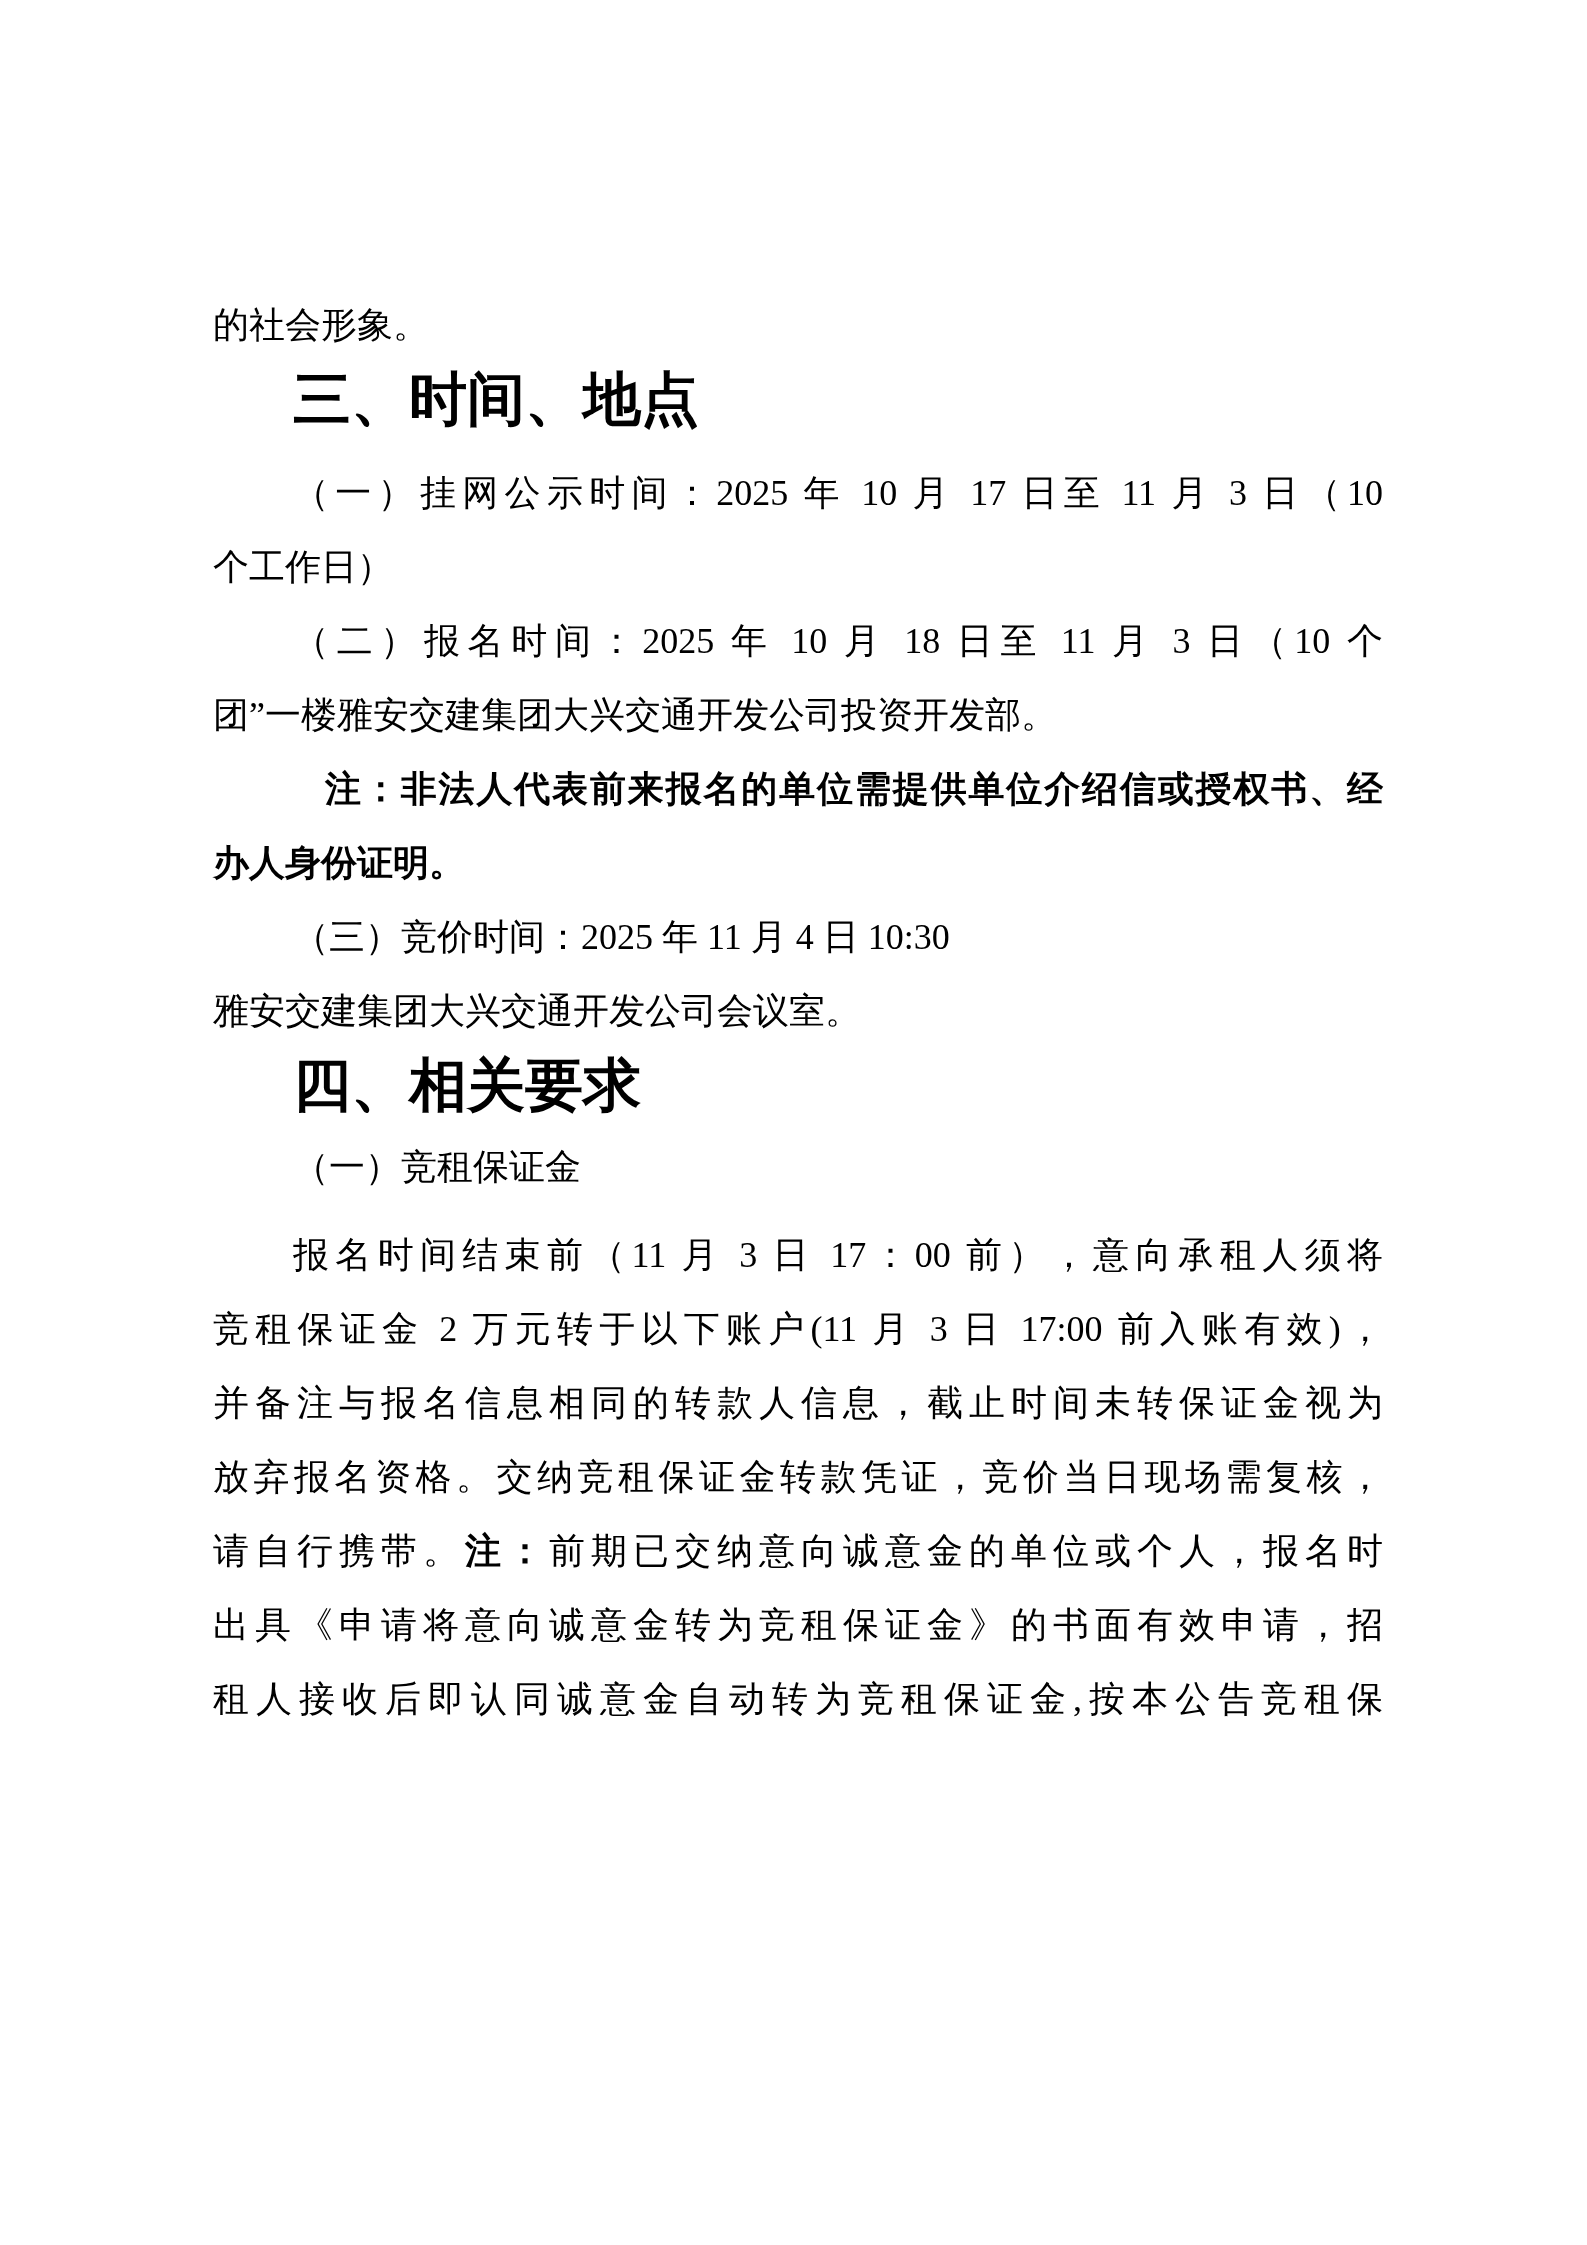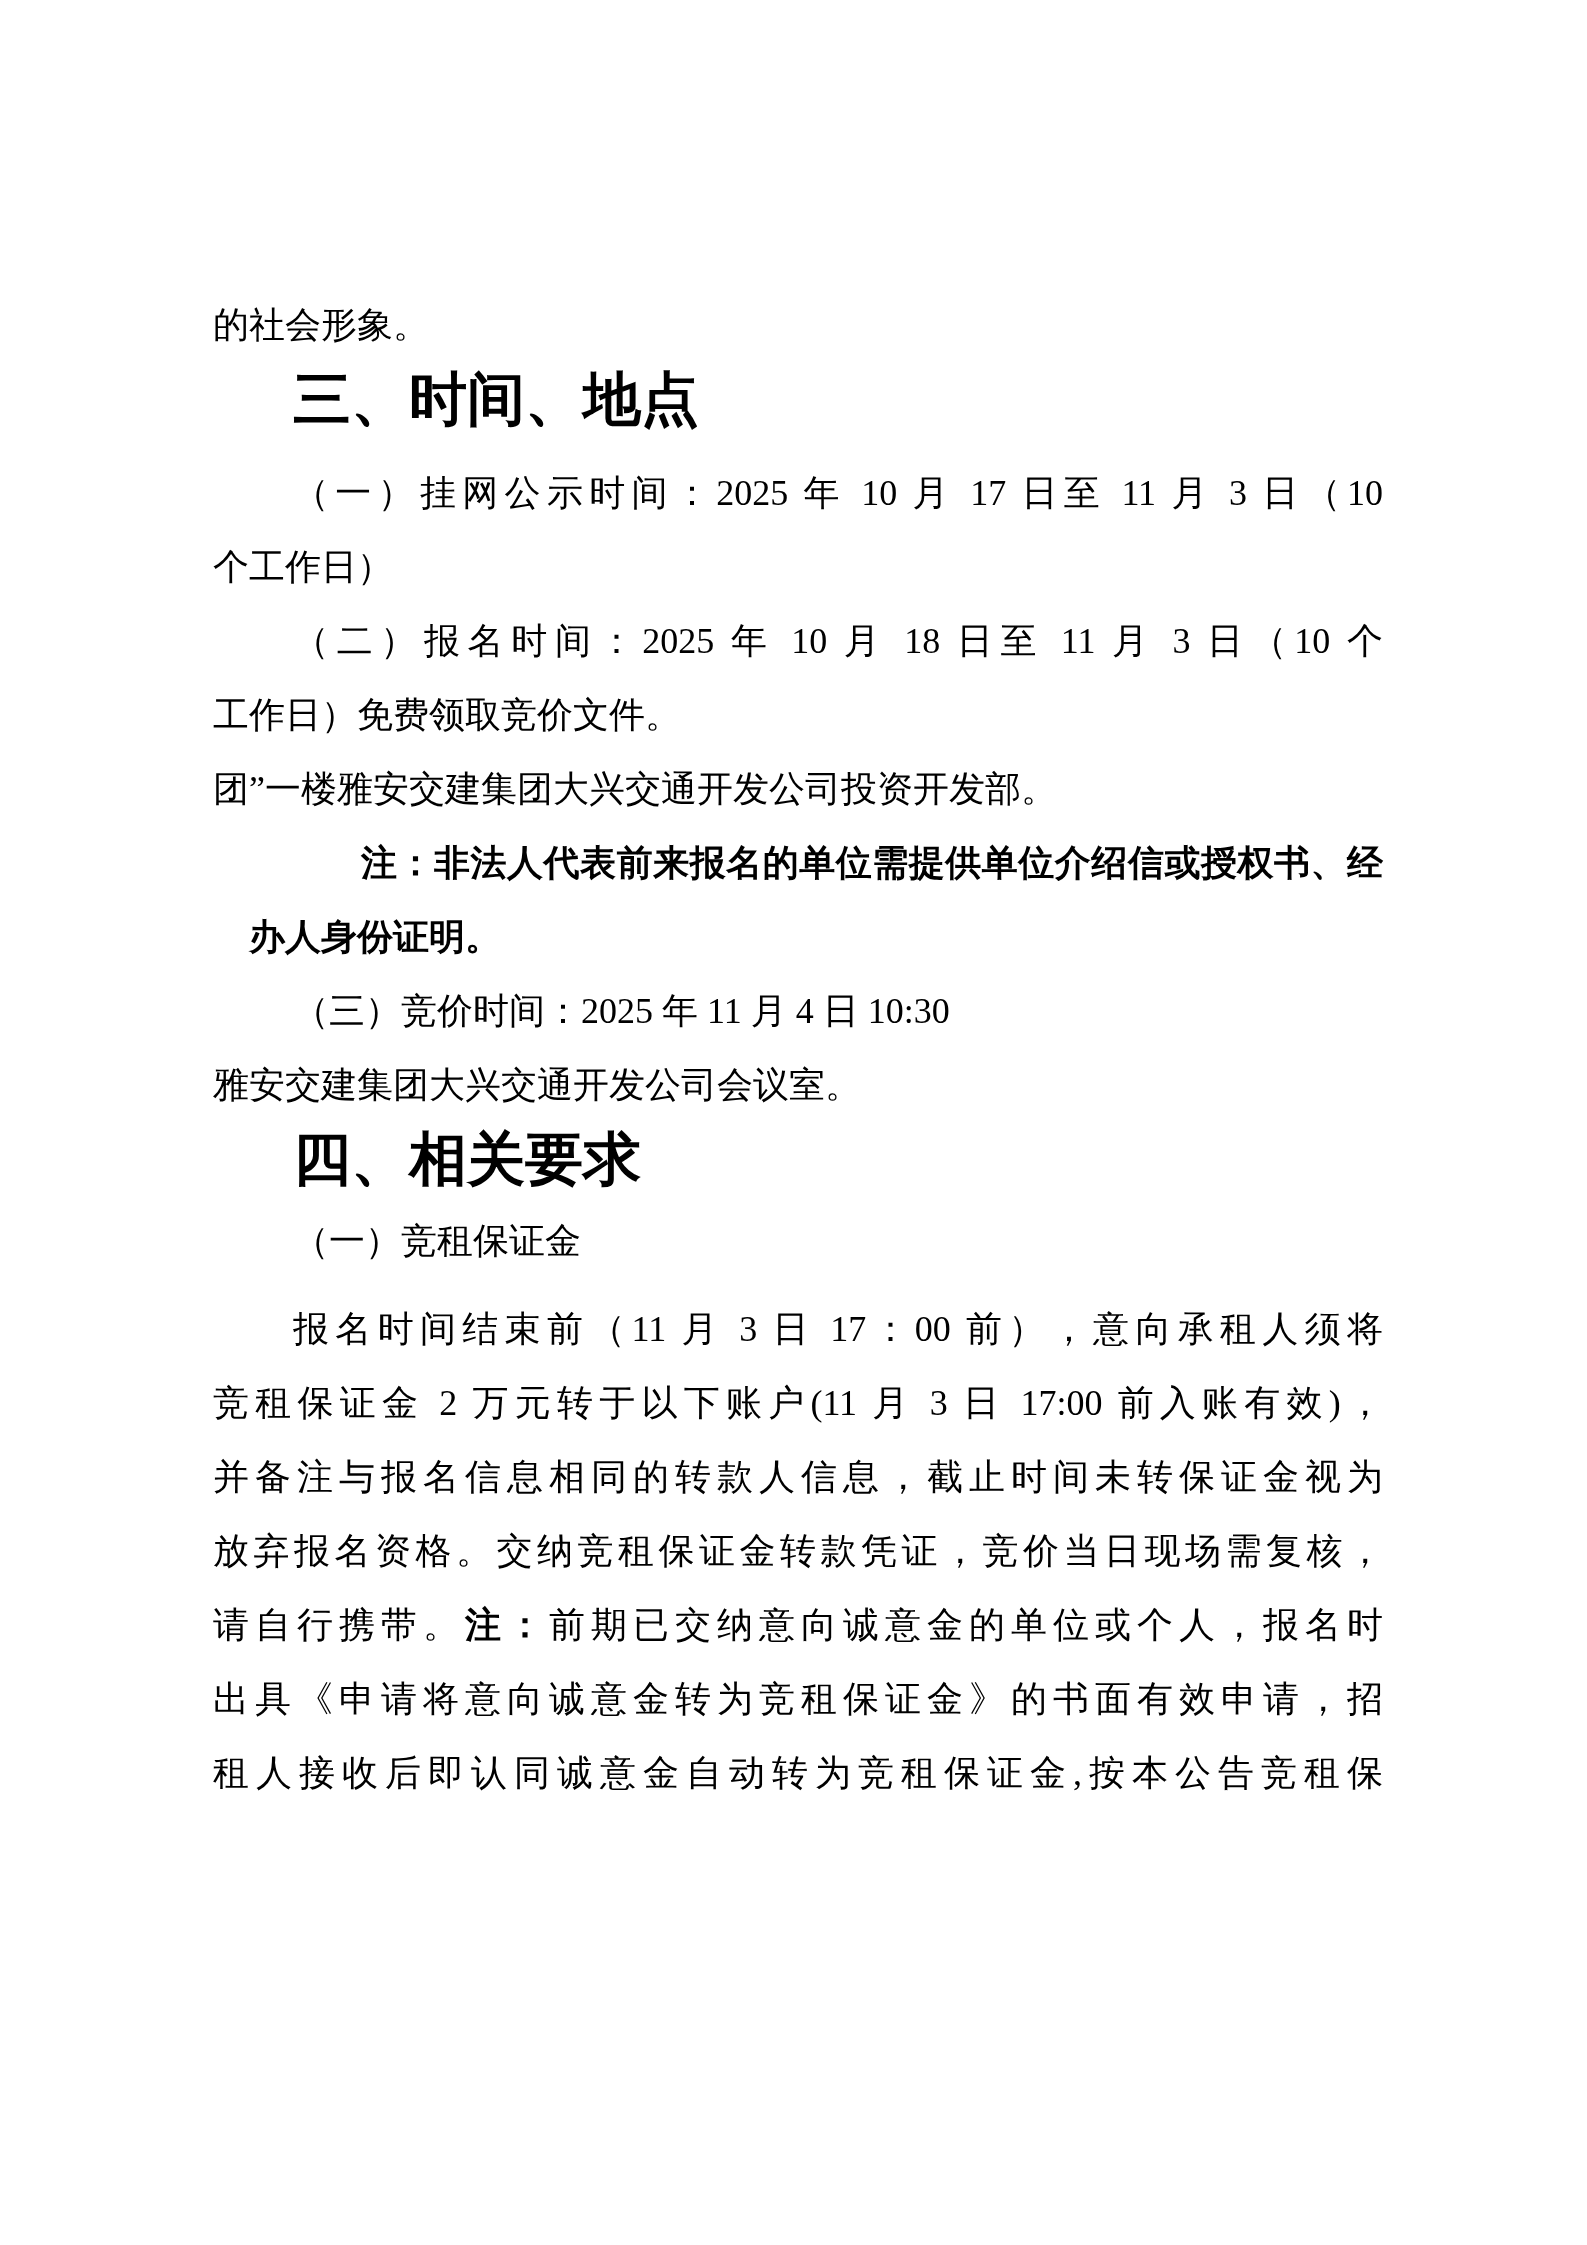--- a/index.html
+++ b/index.html
@@ -28,39 +28,38 @@
     height: 74px;
     text-align: left;
     color: #000000;
   }
   .ln.justify {
     text-align: justify;
     text-align-last: justify;
   }
   .ln.indent { padding-left: 80px; }
   .ln.indent-note { padding-left: 112px; }
-  .ln.bold { font-weight: bold; margin-left: 36px; }
+  .ln.bold { font-weight: bold; }
   .ln.heading {
     font-family: "Liberation Sans", "DejaVu Sans", sans-serif;
     font-weight: bold;
     font-size: 58px;
   }
   .b { font-weight: bold; }
 </style>
 </head>
 <body>
 
 <div class="page">
   <main class="content">
       <div class="ln"><span>的社会形象。</span></div>
       <div class="ln heading indent"><span>三、时间、地点</span></div>
       <div class="ln justify indent" style="margin-top: 20px;"><span>（一）挂网公示时间：2025 年 10 月 17 日至 11 月 3 日（10</span></div>
       <div class="ln"><span>个工作日）</span></div>
       <div class="ln justify indent"><span>（二）报名时间：2025 年 10 月 18 日至 11 月 3 日（10 个</span></div>
-      <div class="ln"><span>工作日）免费领取竞价文件。</span></div>
       <div class="ln"><span>团”一楼雅安交建集团大兴交通开发公司投资开发部。</span></div>
       <div class="ln bold justify indent-note"><span class="b">注：非法人代表前来报名的单位需提供单位介绍信或授权书、经</span></div>
       <div class="ln bold"><span class="b">办人身份证明。</span></div>
       <div class="ln indent"><span>（三）竞价时间：2025 年 11 月 4 日 10:30</span></div>
       <div class="ln"><span>雅安交建集团大兴交通开发公司会议室。</span></div>
       <div class="ln heading indent"><span>四、相关要求</span></div>
       <div class="ln indent" style="margin-top: 8px;"><span>（一）竞租保证金</span></div>
       <div class="ln justify indent" style="margin-top: 14px;"><span>报名时间结束前（11 月 3 日 17：00 前），意向承租人须将</span></div>
       <div class="ln justify"><span>竞租保证金 2 万元转于以下账户(11 月 3 日 17:00 前入账有效)，</span></div>
       <div class="ln justify"><span>并备注与报名信息相同的转款人信息，截止时间未转保证金视为</span></div>

